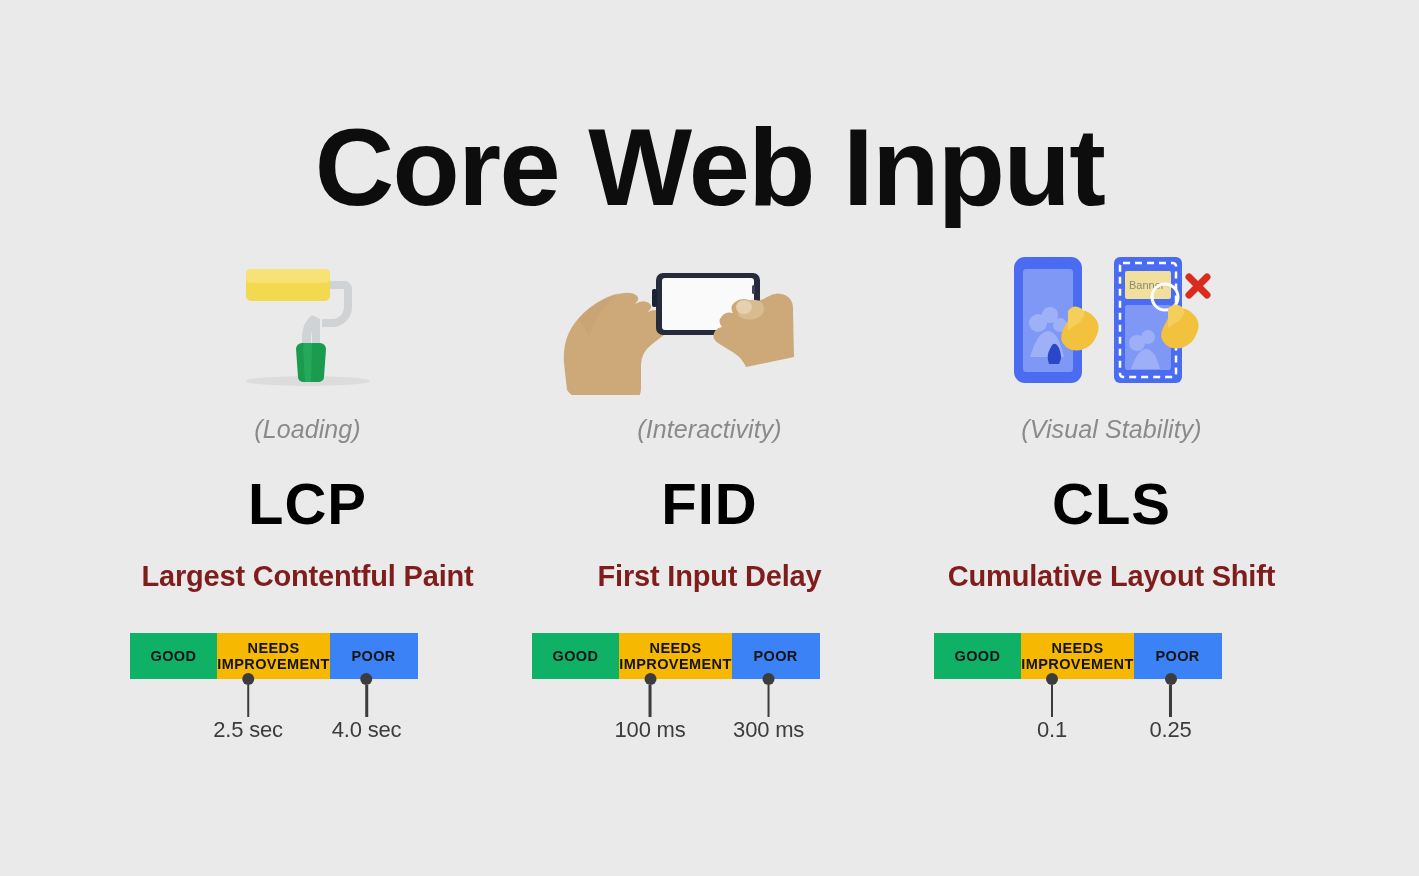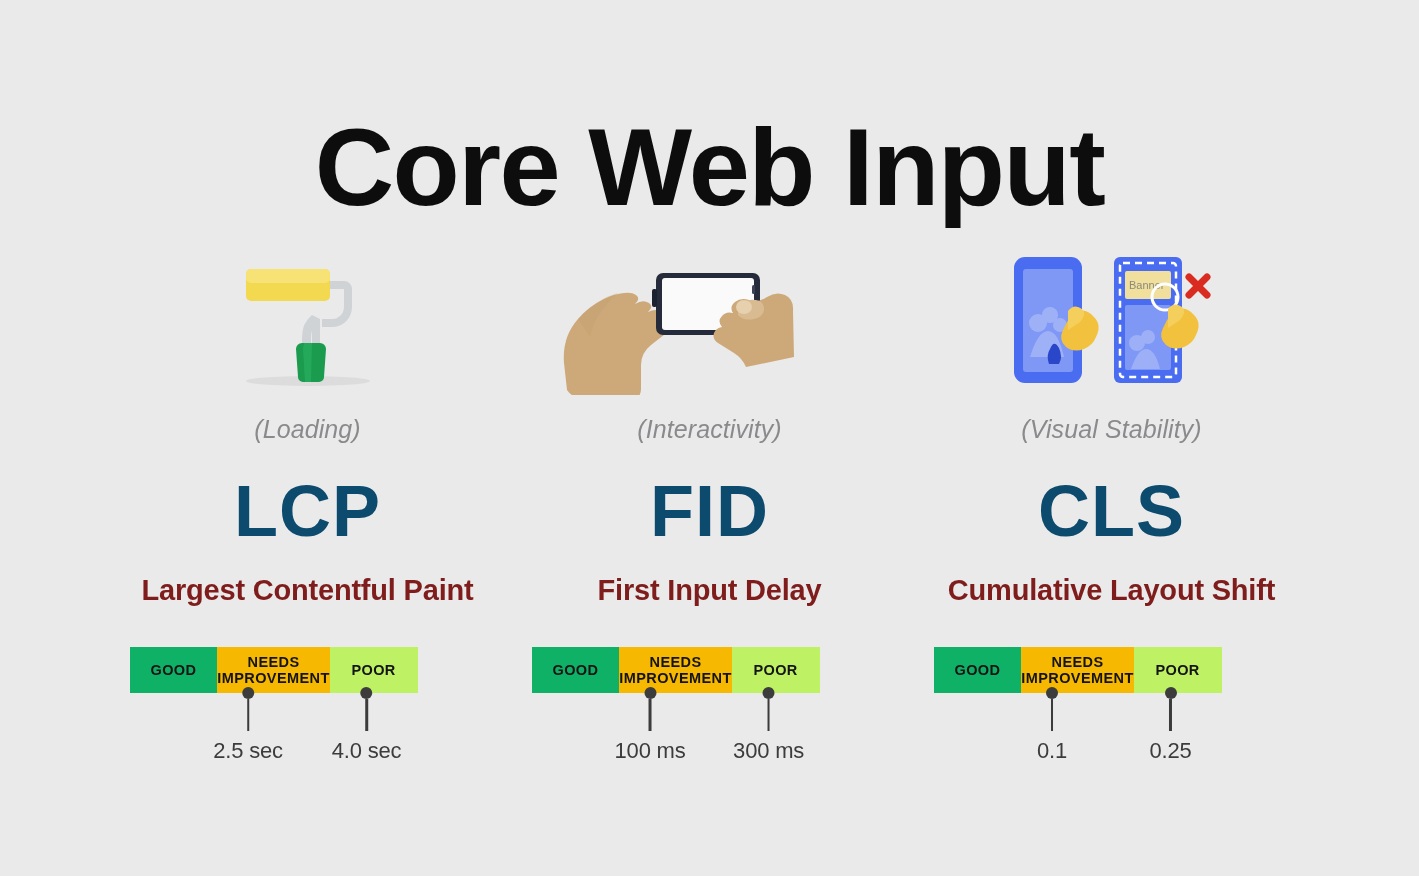--- a/index.html
+++ b/index.html
@@ -71,23 +71,23 @@
     font-size: 25px;
     font-style: italic;
     color: #8a8a8d;
     letter-spacing: 0.1px;
     margin-top: 15px;
     height: 32px;
   }
 
   
   .acronym {
-    font-size: 72px;
+    font-size: 58px;
     font-weight: bold;
-    color: #0c4a6e;
+    color: #000000;
     letter-spacing: 1px;
     line-height: 1;
     margin-top: 28px;
   }
 
   
   .fullname {
     font-size: 29px;
     font-weight: bold;
     color: #7f1d1d;
@@ -118,21 +118,21 @@
     font-size: 14.5px;
     font-weight: bold;
     color: #141414;
     letter-spacing: 0.4px;
     line-height: 1.12;
     flex: 1 1 0;
   }
 
   .seg.good { background: #0fb167; }
   .seg.needs { background: #f6b800; }
-  .seg.poor { background: #bef264; }
+  .seg.poor { background: #3b82f6; }
 
   .markers {
     position: absolute;
     top: 46px;
     left: 0;
     width: 356px;
     height: 60px;
   }
 
   .marker {
@@ -152,21 +152,20 @@
     margin-top: -6px;
   }
 
   .marker .stem {
     width: 2.5px;
     height: 32px;
     background: #3c3c3c;
   }
 
   .marker .mlabel {
-    margin-top: 7px;
     font-size: 22px;
     color: #3c3c3c;
     white-space: nowrap;
     letter-spacing: -0.2px;
   }
 
   
   .icon-svg { display: block; }
 </style>
 </head>

